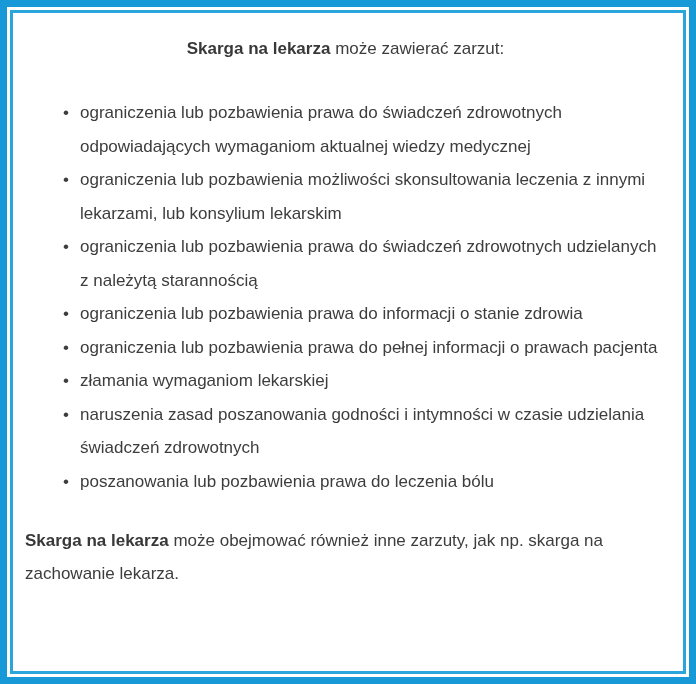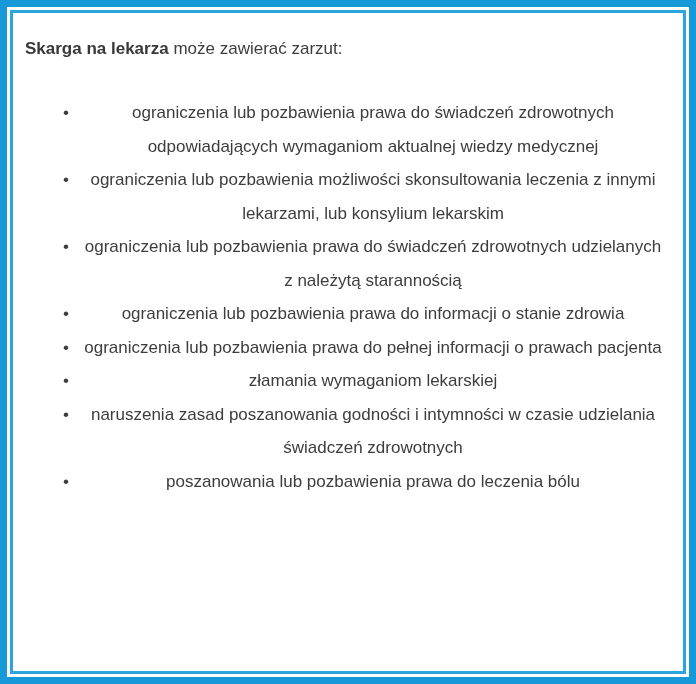--- a/index.html
+++ b/index.html
@@ -25,34 +25,34 @@
     width:100%;height:100%;
     border:3px solid var(--blue-inner);
     padding:13px 17px 10px 12px;
     overflow:hidden;
     background:#ffffff;
   }
   .para{
     margin:6px 0 0 0;
     font-size:17px;
     line-height:33px;
+    text-align:center;
   }
   .para strong{font-weight:700;color:#383838;}
   ul.complaints{
     list-style:none;
     margin:31px 0 26px 0;
     padding:0 0 0 55px;
     font-size:17px;
     line-height:33.5px;
   }
   ul.complaints li{
     position:relative;
     margin:0;
     max-width:586px;
-    text-align:center;
   }
   ul.complaints li::before{
     content:"•";
     position:absolute;
     left:-17px;
     top:0;
     font-size:17px;
     color:var(--text);
   }
   .footer-para{
@@ -75,15 +75,16 @@
         <li>ograniczenia lub pozbawienia prawa do świadczeń zdrowotnych odpowiadających wymaganiom aktualnej wiedzy medycznej</li>
         <li>ograniczenia lub pozbawienia możliwości skonsultowania leczenia z innymi lekarzami, lub konsylium lekarskim</li>
         <li>ograniczenia lub pozbawienia prawa do świadczeń zdrowotnych udzielanych z należytą starannością</li>
         <li>ograniczenia lub pozbawienia prawa do informacji o stanie zdrowia</li>
         <li>ograniczenia lub pozbawienia prawa do pełnej informacji o prawach pacjenta</li>
         <li>złamania wymaganiom lekarskiej</li>
         <li>naruszenia zasad poszanowania godności i intymności w czasie udzielania świadczeń zdrowotnych</li>
         <li>poszanowania lub pozbawienia prawa do leczenia bólu</li>
       </ul>
 
+    <p class="footer-para"><strong>Skarga na lekarza</strong><span> może obejmować również inne zarzuty, jak np. skarga na zachowanie lekarza.</span></p>
 
   </div>
 </div>
 
 </body></html>

